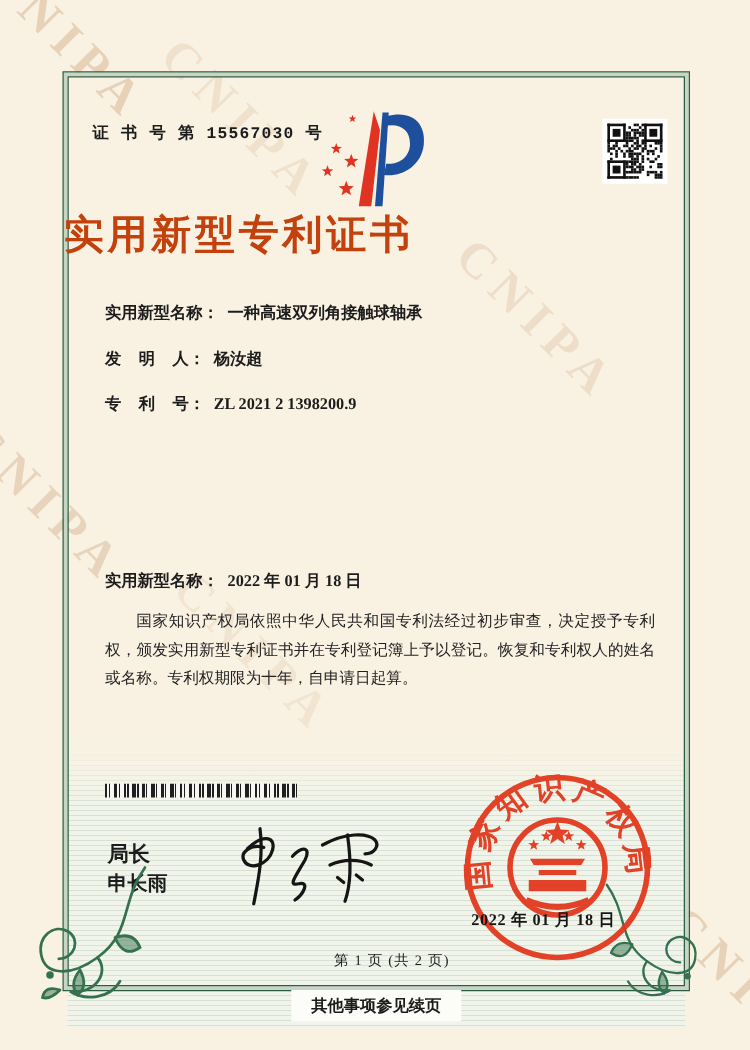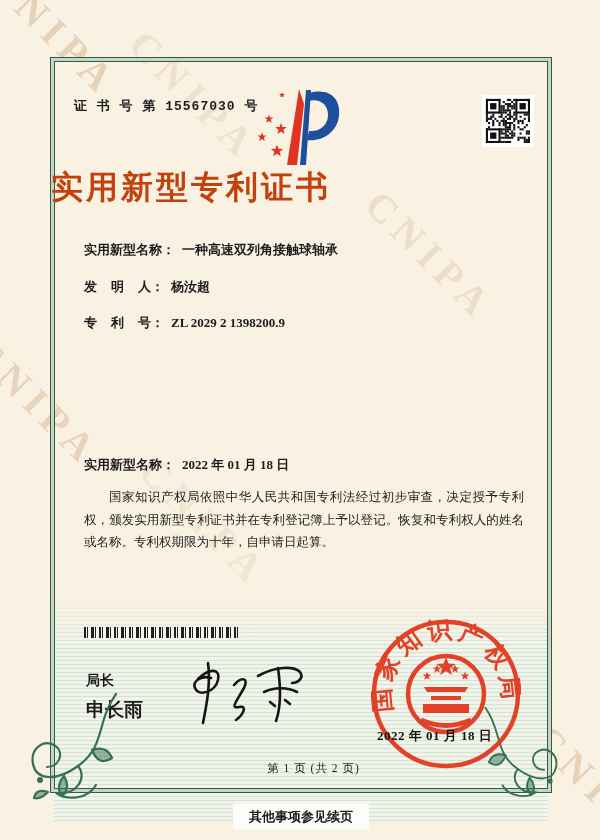--- a/index.html
+++ b/index.html
@@ -27,28 +27,28 @@
   .flab{display:inline-block;vertical-align:top;}
   .j{width:67px;text-align:justify;text-align-last:justify;}
   .fval{margin-left:7px;}
   .grp2{position:absolute;left:226px;top:0;white-space:nowrap;}
   .paras{left:84px;top:486px;width:440px;font-size:12.5px;line-height:22.5px;
          text-align:justify;font-weight:500;color:#222;}
   .paras p{margin:0;text-indent:2em;}
   .barcode{left:84px;top:627px;width:154px;height:11px;
      background:repeating-linear-gradient(90deg,#1f1f1f 0 2px,#f6f6f2 2px 3px,#1f1f1f 3px 4px,
         #f6f6f2 4px 7px,#1f1f1f 7px 10px,#f6f6f2 10px 11px,#1f1f1f 11px 12px,#f6f6f2 12px 15px);}
-  .role{left:86px;top:672px;font-family:Liberation Sans, sans-serif;font-weight:bold;font-size:14px;}
-  .iname{left:86px;top:697px;font-family:"Liberation Sans",sans-serif;font-weight:bold;font-size:19px;}
+  .role{left:86px;top:672px;font-family:Liberation Sans, sans-serif;font-weight:bold;font-size:17px;}
+  .iname{left:86px;top:697px;font-family:"Liberation Sans",sans-serif;font-weight:bold;font-size:16px;}
   .sig{left:178px;top:655px;z-index:3;}
   .seal{left:371px;top:619px;z-index:4;opacity:.94;}
   .sealdate{left:377px;top:727px;font-size:13px;font-weight:bold;letter-spacing:.5px;z-index:5;color:#151515;}
   .pageinfo{left:51px;top:761px;width:525px;text-align:center;font-size:11.5px;letter-spacing:1px;z-index:2;}
   .contnote{left:233px;top:792px;width:136px;height:25px;background:#fcfcf8;text-align:center;
-            line-height:25px;font-size:13px;font-weight:600;z-index:3;margin-top:12px;}
+            line-height:25px;font-size:13px;font-weight:600;z-index:3;}
   .orn{z-index:3;position:absolute;}
   svg{display:block;}
 </style>
 </head>
 <body>
 
 <div class="page">
 
   <span class="wm" style="left:-28px;top:8px;opacity:.55">CNIPA</span>
   <span class="wm" style="left:112px;top:72px;opacity:.28">CNIPA</span>
@@ -269,21 +269,21 @@
 
   <div class="abs title">实用新型专利证书</div>
 
   <div class="frow" style="top:278px">
     <span class="flab j">发明人</span><span>：</span><span class="fval">杨汝超</span>
   </div>
   <div class="frow" style="top:241px">
     <span class="flab">实用新型名称</span><span>：</span><span class="fval">一种高速双列角接触球轴承</span>
   </div>
   <div class="frow" style="top:314px">
-    <span class="flab j">专利号</span><span>：</span><span class="fval">ZL 2029 2 1398200.9</span>
+    <span class="flab j">专利号</span><span>：</span><span class="fval">ZL 2021 2 1398200.9</span>
   </div>
   <div class="frow" style="top:456px">
     <span class="flab">实用新型名称</span><span>：</span><span class="fval">2022 年 01 月 18 日</span>
   </div>
 
   <div class="abs paras">
     <p>国家知识产权局依照中华人民共和国专利法经过初步审查，决定授予专利权，颁发实用新型专利证书并在专利登记簿上予以登记。恢复和专利权人的姓名或名称。专利权期限为十年，自申请日起算。</p>
   </div>
 
   <div class="abs barcode"></div>

